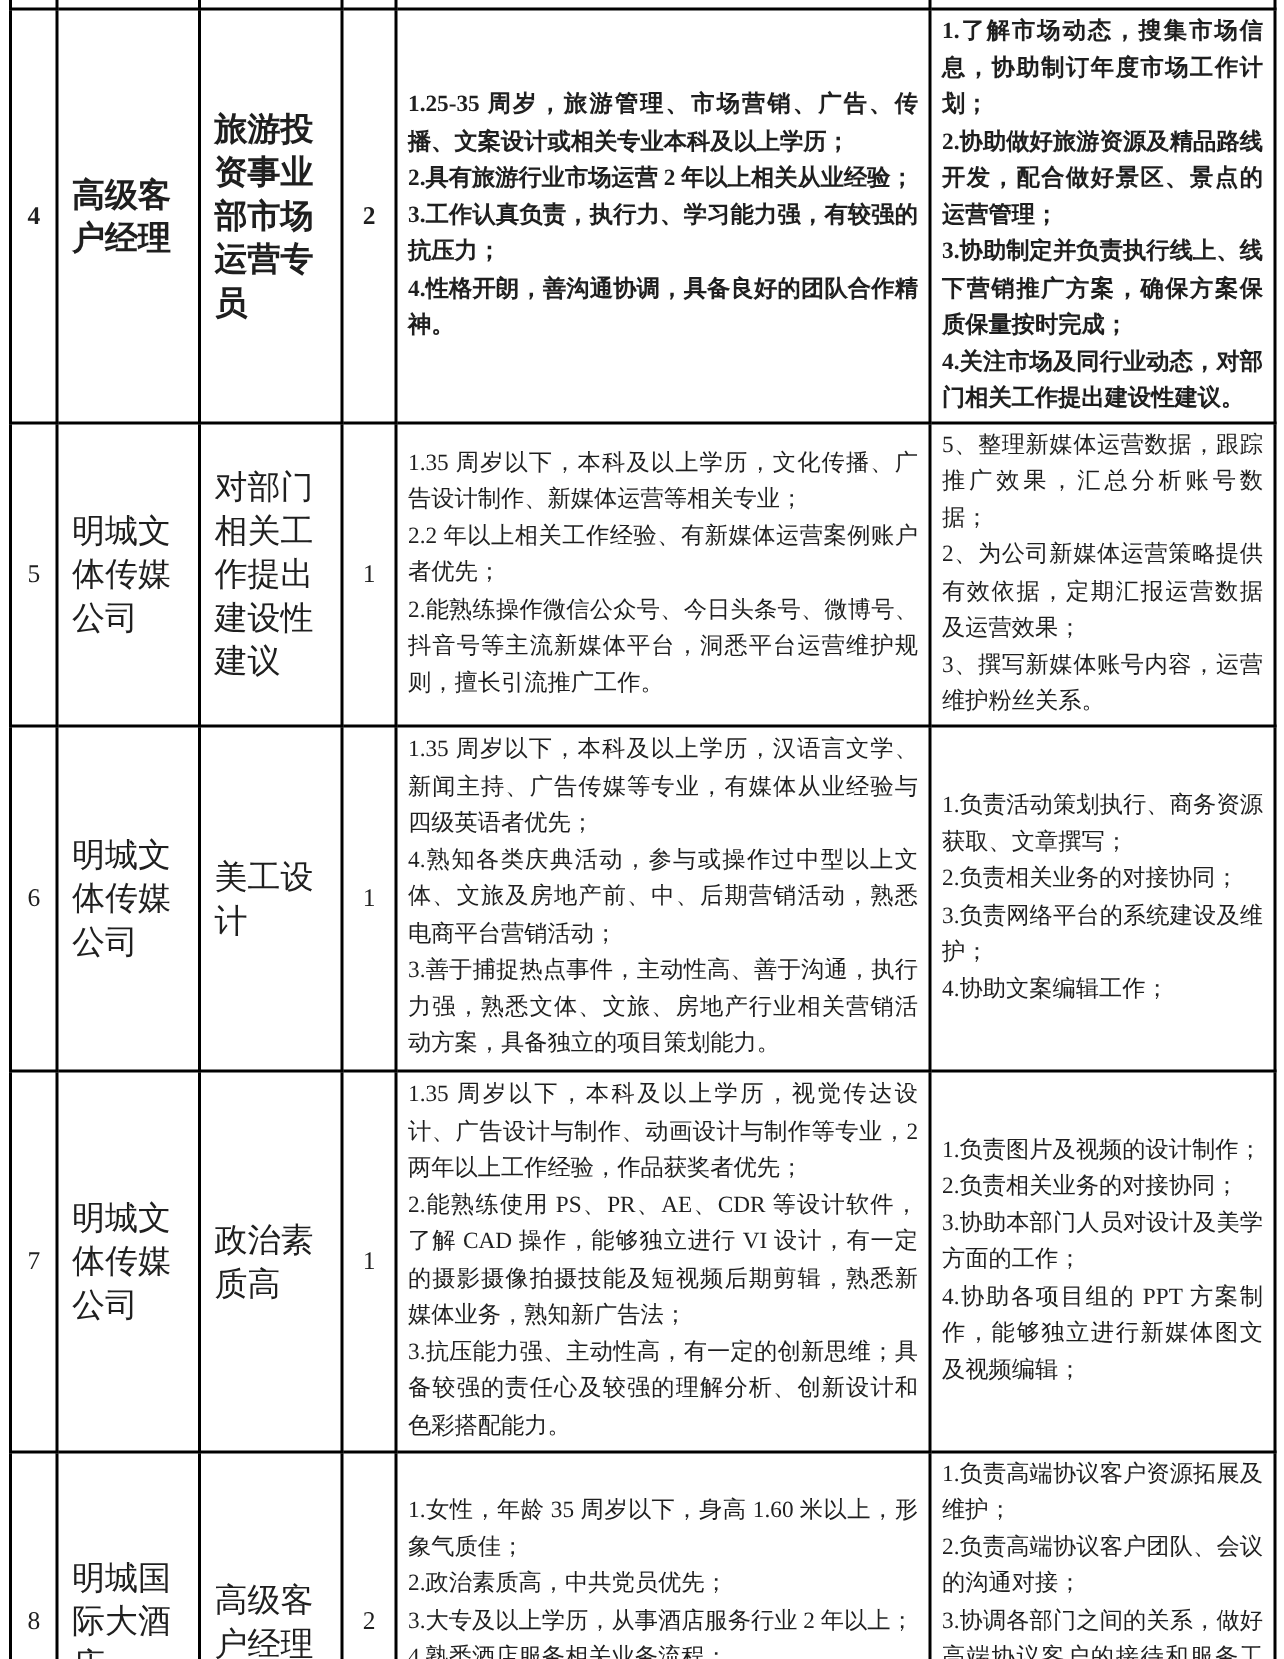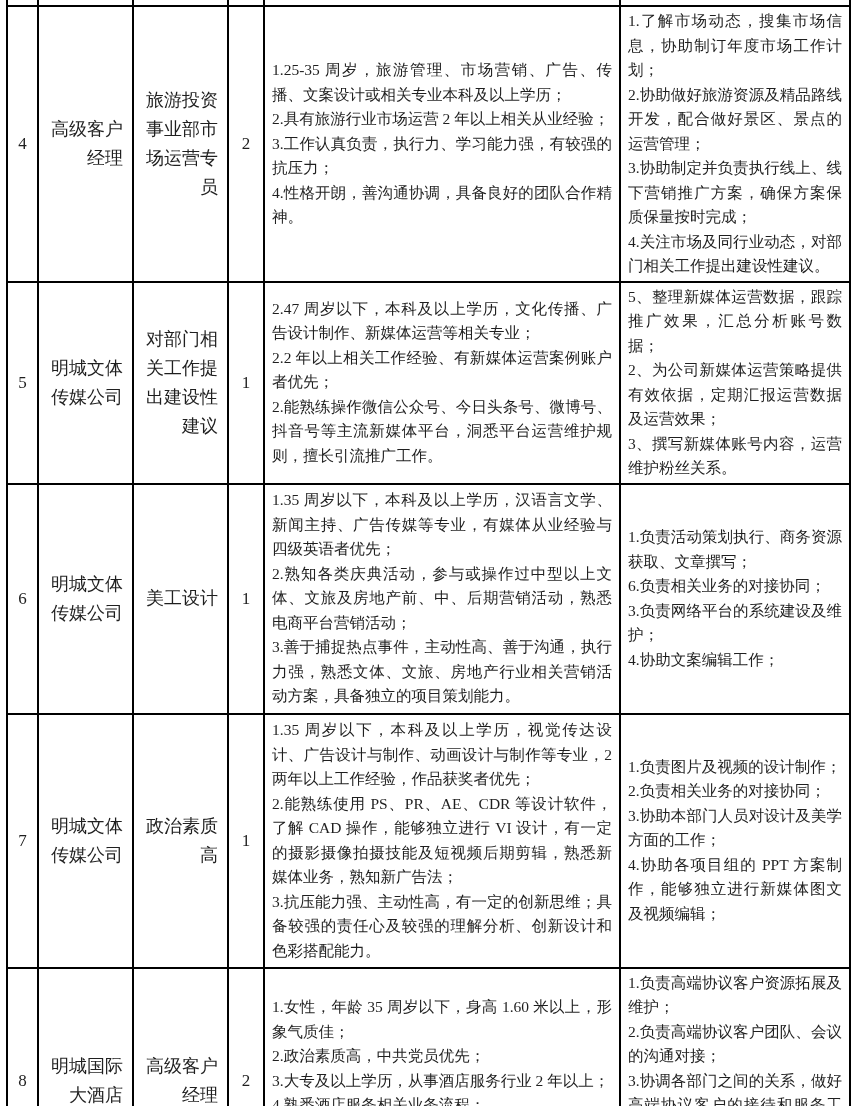--- a/index.html
+++ b/index.html
@@ -30,30 +30,30 @@
     border: 2px solid #000000;
     vertical-align: middle;
     overflow: hidden;
   }
   
   tr.cut-row td {
     border-top: none;
     height: 5px;
     padding: 0;
   }
-  tr.r4 td { height: 239px; }
+  tr.r4 td { height: 239px; font-weight: bold; }
   tr.r5 td { height: 179px; }
   tr.r6 td { height: 224px; }
   tr.r7 td { height: 248px; border-radius: 31px; }
   tr.r8 td { height: 196px; }
   tr.last td { border-bottom: 3px solid #000000; }
 
   td.c-center {
-    text-align: right;
-    font-size: 18px;
+    text-align: left;
+    font-size: 22px;
     line-height: 29px;
     padding: 2px 9px;
   }
   td.c-num {
     text-align: center;
     font-size: 17px;
     padding: 0 2px;
   }
   td.c-text {
     padding: 2px 7px;
@@ -107,44 +107,44 @@
 4.关注市场及同行业动态，对部门相关工作提出建设性建议。</div>
           </td>
     </tr>
 
     <tr class="r5">
       <td class="c-num">5</td>
       <td class="c-center">明城文体传媒公司</td>
       <td class="c-center">对部门相关工作提出建设性建议</td>
       <td class="c-num">1</td>
       <td class="c-text">
-            <div class="txt">2.47 周岁以下，本科及以上学历，文化传播、广告设计制作、新媒体运营等相关专业；
+            <div class="txt">1.35 周岁以下，本科及以上学历，文化传播、广告设计制作、新媒体运营等相关专业；
 2.2 年以上相关工作经验、有新媒体运营案例账户者优先；
 2.能熟练操作微信公众号、今日头条号、微博号、抖音号等主流新媒体平台，洞悉平台运营维护规则，擅长引流推广工作。</div>
           </td>
       <td class="c-text">
             <div class="txt">5、整理新媒体运营数据，跟踪推广效果，汇总分析账号数据；
 2、为公司新媒体运营策略提供有效依据，定期汇报运营数据及运营效果；
 3、撰写新媒体账号内容，运营维护粉丝关系。</div>
           </td>
     </tr>
 
     <tr class="r6">
       <td class="c-num">6</td>
       <td class="c-center">明城文体传媒公司</td>
       <td class="c-center">美工设计</td>
       <td class="c-num">1</td>
       <td class="c-text">
             <div class="txt">1.35 周岁以下，本科及以上学历，汉语言文学、新闻主持、广告传媒等专业，有媒体从业经验与四级英语者优先；
-2.熟知各类庆典活动，参与或操作过中型以上文体、文旅及房地产前、中、后期营销活动，熟悉电商平台营销活动；
+4.熟知各类庆典活动，参与或操作过中型以上文体、文旅及房地产前、中、后期营销活动，熟悉电商平台营销活动；
 3.善于捕捉热点事件，主动性高、善于沟通，执行力强，熟悉文体、文旅、房地产行业相关营销活动方案，具备独立的项目策划能力。</div>
           </td>
       <td class="c-text">
             <div class="txt">1.负责活动策划执行、商务资源获取、文章撰写；
-6.负责相关业务的对接协同；
+2.负责相关业务的对接协同；
 3.负责网络平台的系统建设及维护；
 4.协助文案编辑工作；</div>
           </td>
     </tr>
 
     <tr class="r7">
       <td class="c-num">7</td>
       <td class="c-center">明城文体传媒公司</td>
       <td class="c-center">政治素质高</td>
       <td class="c-num">1</td>

